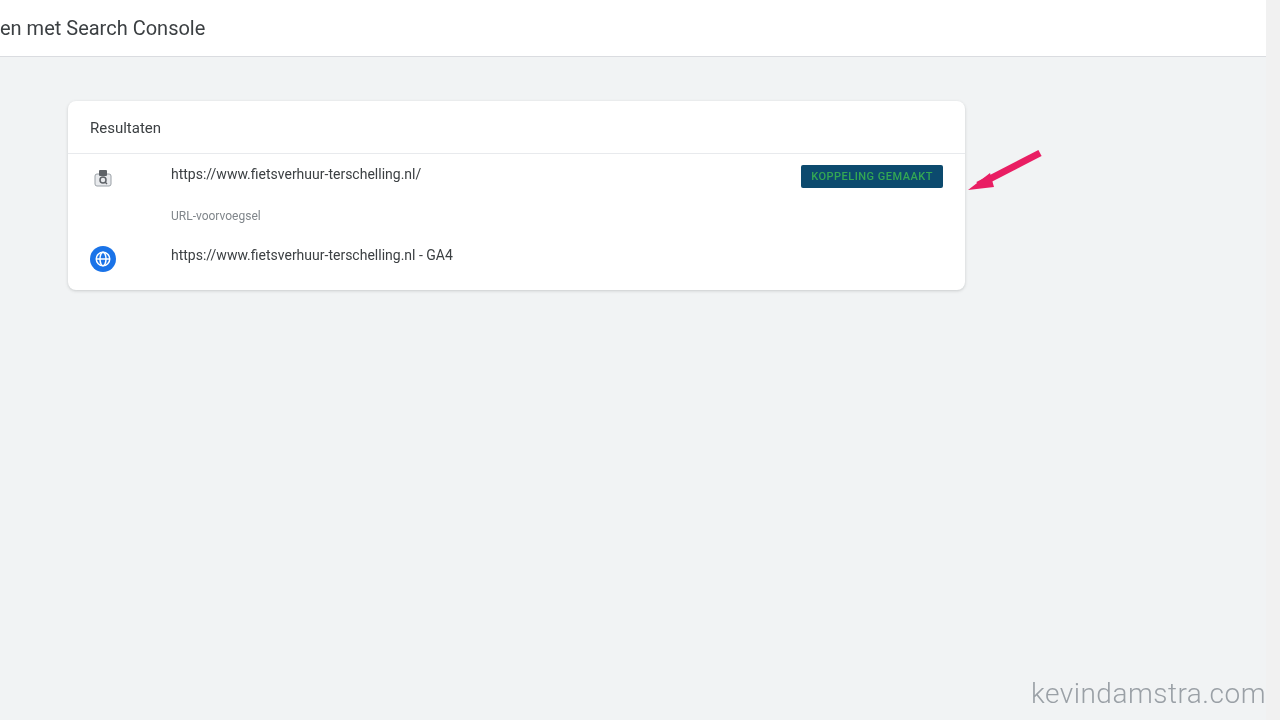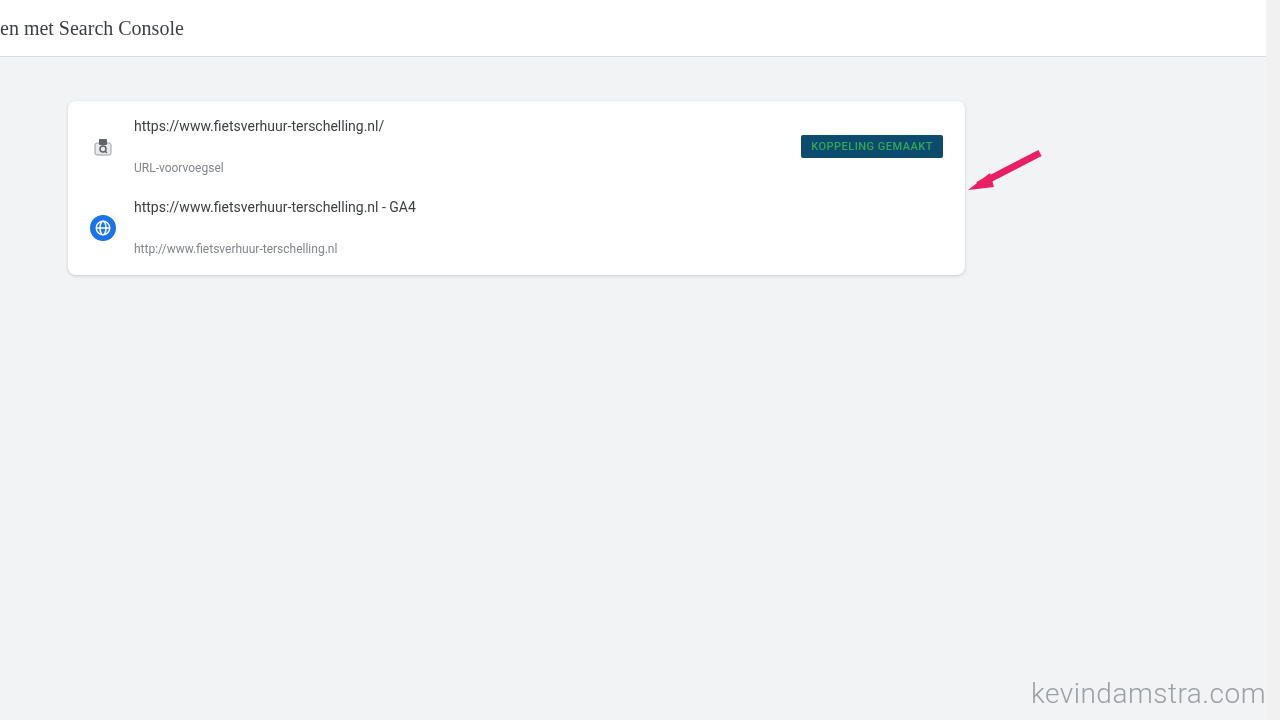--- a/index.html
+++ b/index.html
@@ -24,21 +24,20 @@
       height: 57px;
       display: flex;
       align-items: center;
     }
     
     .header-title {
       font-size: 20px;
       font-weight: 400;
       color: #3c4043;
       padding-left: 0;
-      font-family: Liberation Serif, serif;
     }
     
     .main-content {
       padding: 44px 0 0 68px;
     }
     
     .card {
       background: #ffffff;
       border-radius: 8px;
       width: 897px;
@@ -51,23 +50,24 @@
     }
     
     .card-title {
       font-size: 15px;
       color: #3c4043;
       font-weight: 400;
     }
     
     .result-row {
       display: flex;
-      align-items: center;
+      align-items: flex-start;
       padding: 11px 22px;
       position: relative;
+      gap: 37px;
     }
     
     .result-row:first-of-type {
       padding-top: 16px;
     }
     
     .result-row:last-of-type {
       padding-bottom: 18px;
     }
     
@@ -149,20 +149,23 @@
   </style>
 </head>
 <body>
 
 <div class="header">
   <span class="header-title">en met Search Console</span>
 </div>
 
 <div class="main-content">
   <div class="card">
+    <div class="card-header">
+      <div class="card-title">Resultaten</div>
+    </div>
 
     <div class="result-row">
       <div class="result-icon">
         <svg width="24" height="24" viewBox="0 0 24 24">
           <rect x="4" y="8" width="16" height="12" rx="2" fill="#e8eaed" stroke="#9aa0a6" stroke-width="1"></rect>
           <rect x="8" y="4" width="8" height="6" rx="1" fill="#5f6368"></rect>
           <circle cx="12" cy="14" r="3" fill="none" stroke="#5f6368" stroke-width="1.5"></circle>
           <line x1="14" y1="16" x2="16" y2="18" stroke="#5f6368" stroke-width="1.5"></line>
         </svg>
       </div>
@@ -178,21 +181,20 @@
         <div class="globe-icon">
           <svg width="18" height="18" viewBox="0 0 24 24" fill="none">
             <circle cx="12" cy="12" r="9" stroke="#ffffff" stroke-width="2"></circle>
             <ellipse cx="12" cy="12" rx="4" ry="9" stroke="#ffffff" stroke-width="2" fill="none"></ellipse>
             <line x1="3" y1="12" x2="21" y2="12" stroke="#ffffff" stroke-width="2"></line>
           </svg>
         </div>
       </div>
       <div class="result-text">
         <div class="result-title">https://www.fietsverhuur-terschelling.nl - GA4</div>
-        <div class="result-subtitle">http://www.fietsverhuur-terschelling.nl</div>
       </div>
     </div>
   </div>
 </div>
 
 <svg class="arrow-annotation" width="90" height="55" viewBox="0 0 90 55">
   <defs>
     <marker id="arrowhead" markerWidth="10" markerHeight="10" refX="2" refY="5" orient="auto">
       <polygon points="0 0, 10 5, 0 10" fill="#e91e63"></polygon>
     </marker>

